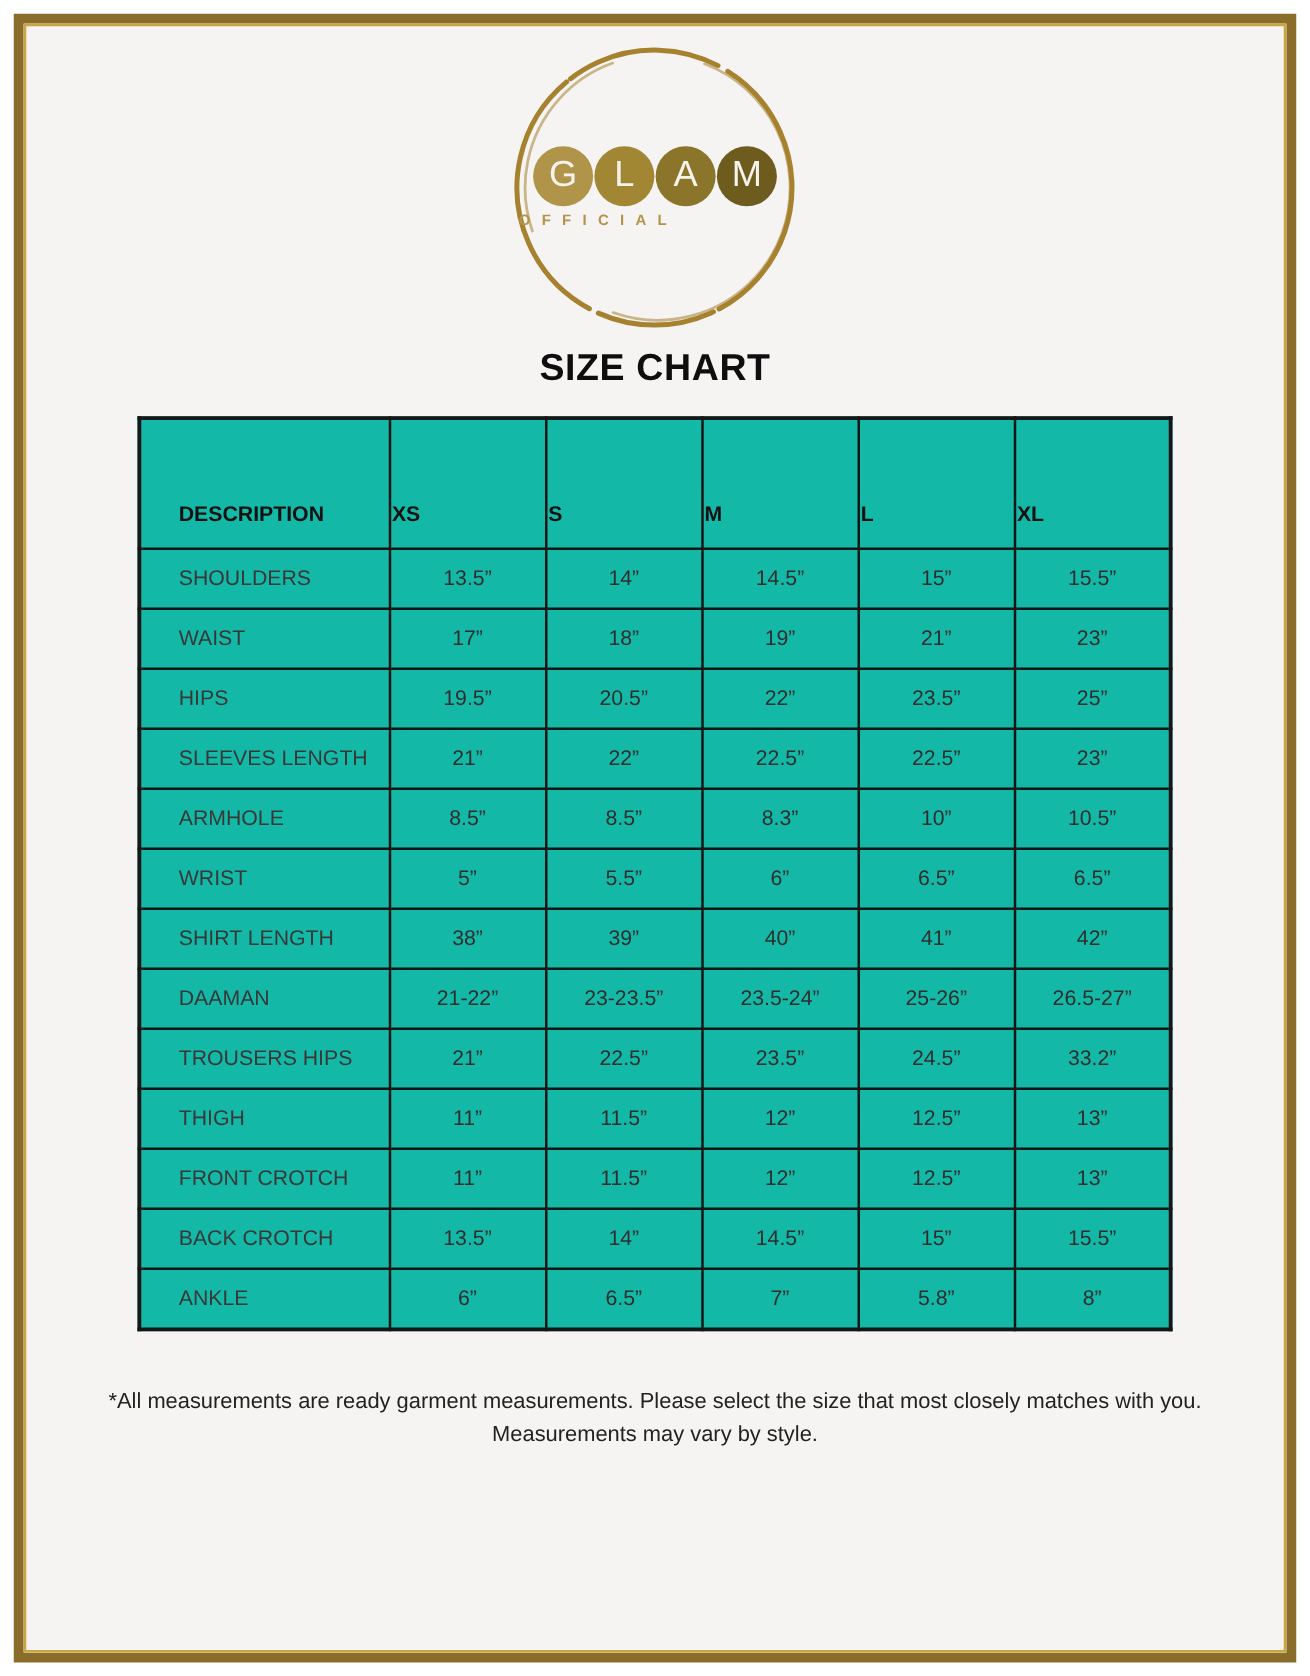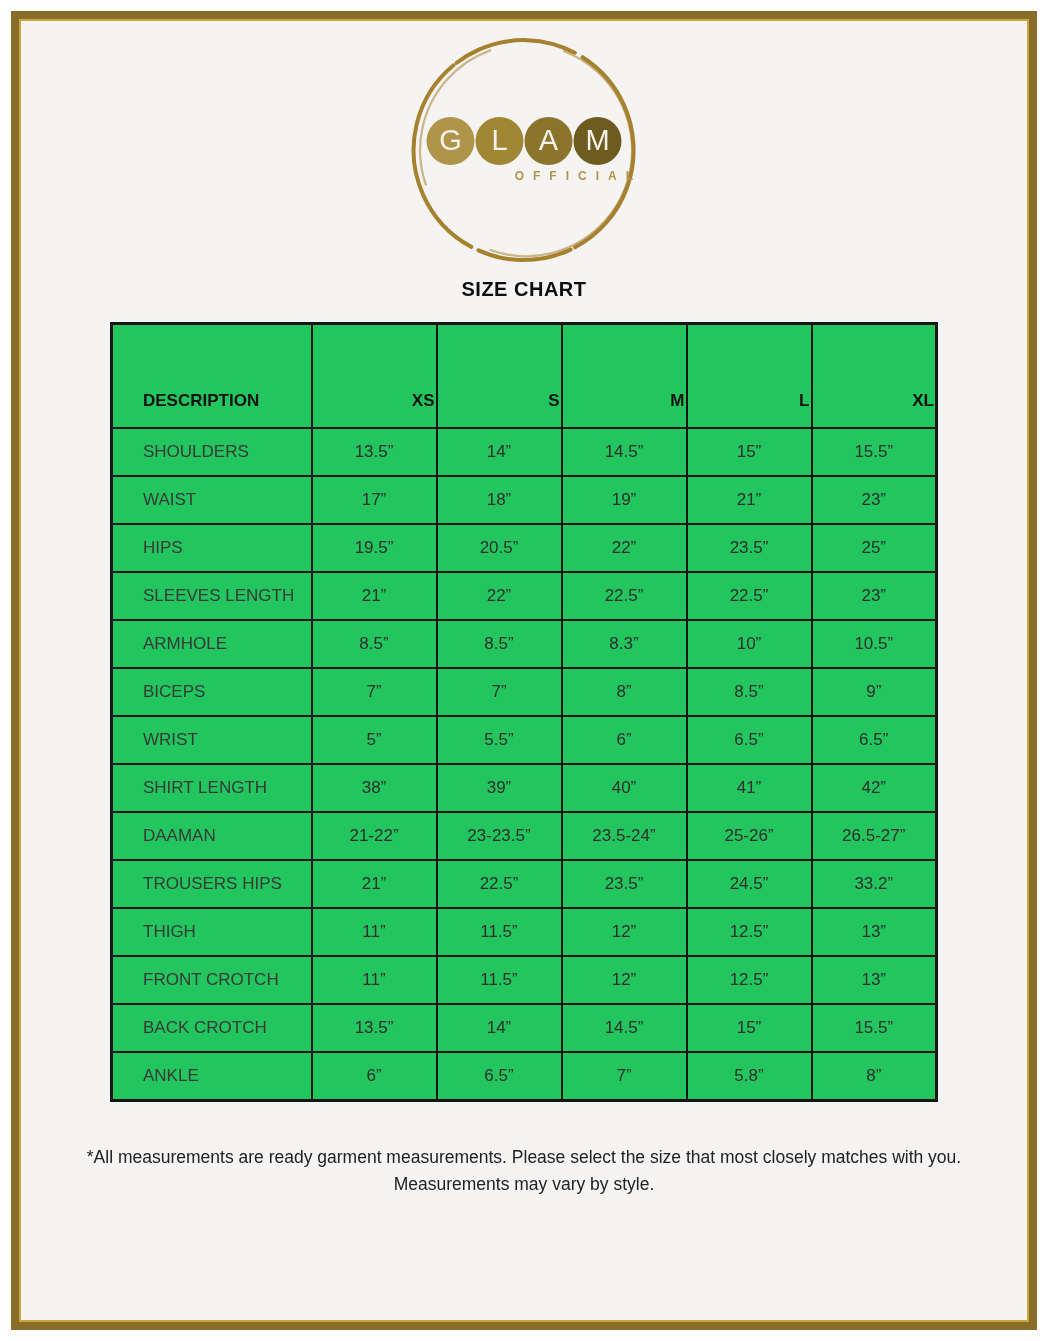--- a/index.html
+++ b/index.html
@@ -35,53 +35,53 @@
   }
   .letter-circle {
     width: 48px; height: 48px; border-radius: 50%;
     display: flex; align-items: center; justify-content: center;
     color: #f6f2ec;
     font-size: 29px; font-weight: 400; line-height: 1;
     padding-bottom: 2px; box-sizing: border-box;
   }
   .logo-subtitle {
     position: absolute; top: 136px; left: 0; width: 100%;
-    text-align: right;
+    text-align: left;
     color: #b2954a;
     font-size: 12px; font-weight: 600;
     letter-spacing: 9px; text-indent: 9px;
   }
   
   .size-chart-title {
     margin-top: 9px;
     text-align: center;
-    font-size: 20px; font-weight: 700;
+    font-size: 30px; font-weight: 700;
     color: #0e0e0e;
     letter-spacing: 0.5px;
   }
   
   table.size-table {
     border-collapse: collapse;
     margin: 21px auto 0 auto;
     width: 828px;
     table-layout: fixed;
-    background: #22c55e;
+    background: #14b8a6;
     border: 3px solid #161616;
   }
   .size-table th, .size-table td {
     border: 2px solid #161616;
   }
   .size-table col.desc-col { width: 200px; }
   .size-table thead th {
     height: 85px;
     vertical-align: bottom;
     padding-bottom: 16px;
     font-size: 17px; font-weight: 700;
     color: #111;
-    text-align: right;
+    text-align: left;
   }
   .size-table thead th:first-child {
     text-align: left;
     padding-left: 30px;
   }
   .size-table tbody td {
     height: 44px;
     text-align: center;
     font-size: 17px;
     color: #2e2e2e;
@@ -185,28 +185,20 @@
             </tr>
             <tr>
               <td>ARMHOLE</td>
               <td>8.5”</td>
               <td>8.5”</td>
               <td>8.3”</td>
               <td>10”</td>
               <td>10.5”</td>
             </tr>
             <tr>
-              <td>BICEPS</td>
-              <td>7”</td>
-              <td>7”</td>
-              <td>8”</td>
-              <td>8.5”</td>
-              <td>9”</td>
-            </tr>
-            <tr>
               <td>WRIST</td>
               <td>5”</td>
               <td>5.5”</td>
               <td>6”</td>
               <td>6.5”</td>
               <td>6.5”</td>
             </tr>
             <tr>
               <td>SHIRT LENGTH</td>
               <td>38”</td>

